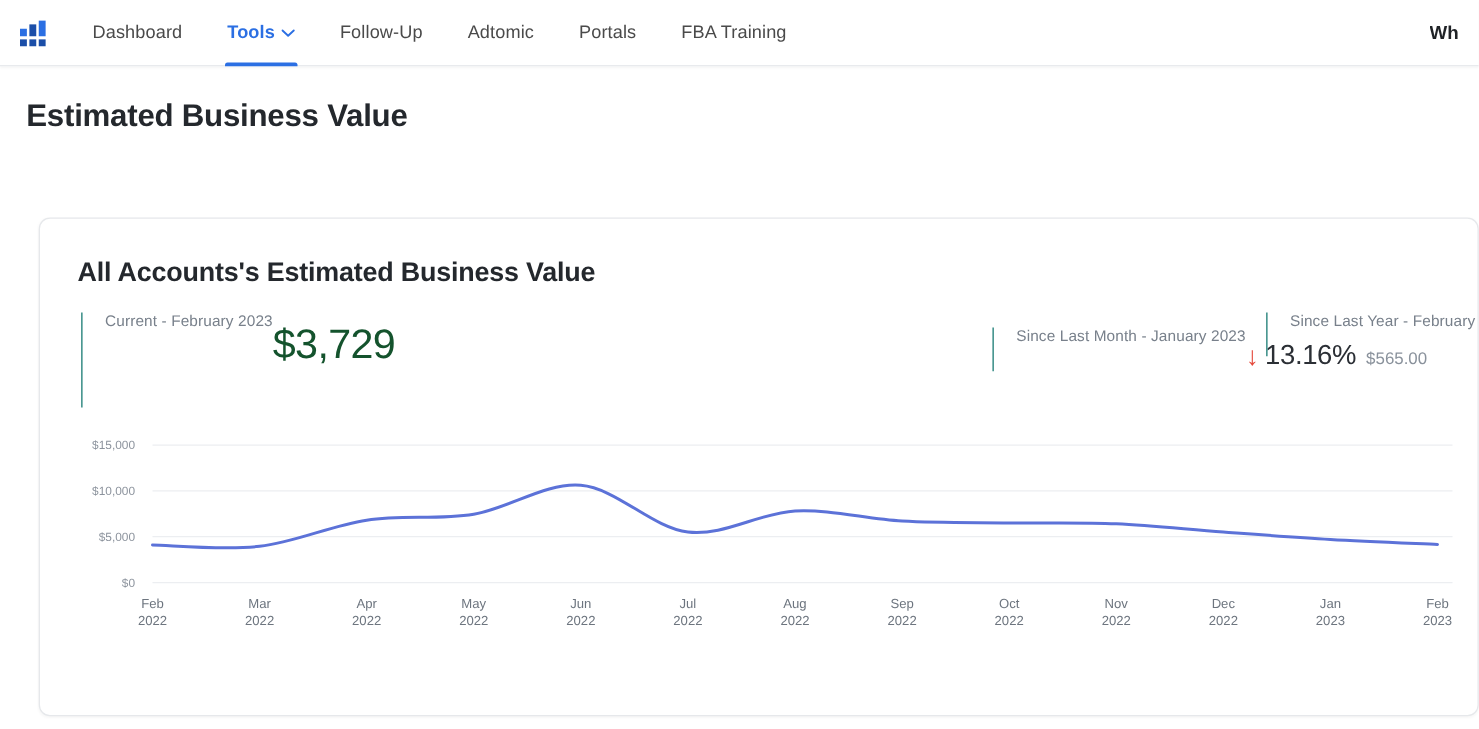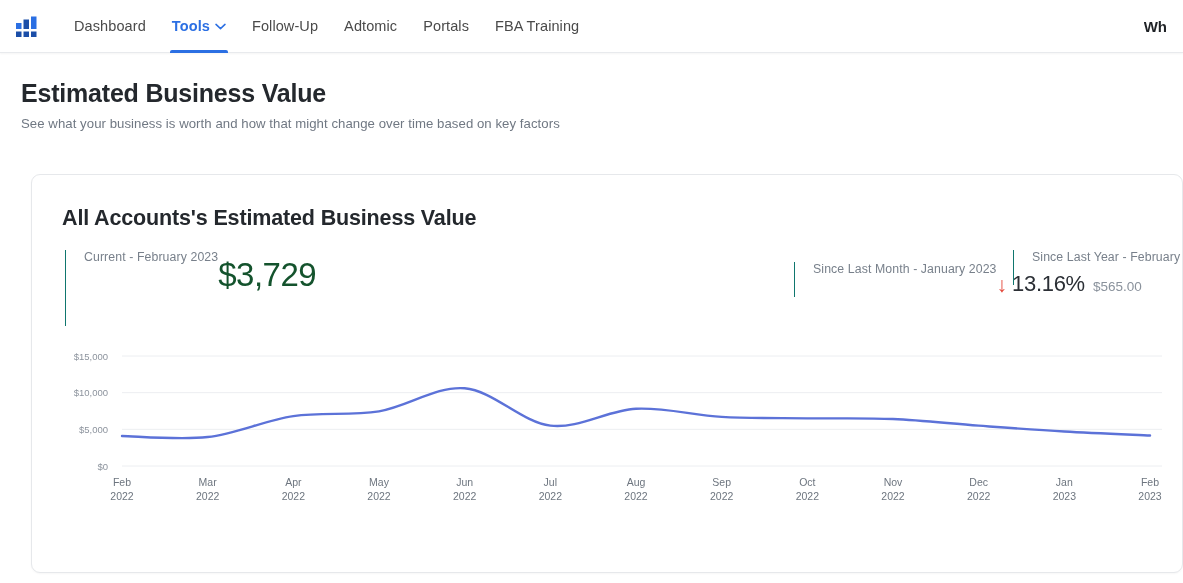--- a/index.html
+++ b/index.html
@@ -30,21 +30,21 @@
     height: 26px;
     margin-right: 26px;
     display: block;
     flex: 0 0 auto;
   }
 
   .nav {
     display: flex;
     align-items: stretch;
     height: 53px;
-    gap: 2px;
+    gap: 12px;
   }
 
   .nav-item {
     position: relative;
     display: flex;
     align-items: center;
     height: 53px;
     padding: 0 12px;
     font-size: 14.5px;
     color: #4a4a4a;
@@ -255,21 +255,20 @@
     <div class="nav-item">
       <span>FBA Training</span>
     </div>
   </nav>
 
   <div class="topbar-right">Wh</div>
 </div>
 
 <div class="page-head">
   <div class="page-title">Estimated Business Value</div>
-  <div class="page-sub">See what your business is worth and how that might change over time based on key factors</div>
 </div>
 
 <div class="card">
 
   <div class="card-title">All Accounts's Estimated Business Value</div>
 
   <div class="stats">
 
     <div class="stat current">
       <div class="stat-label">Current - February 2023</div>

